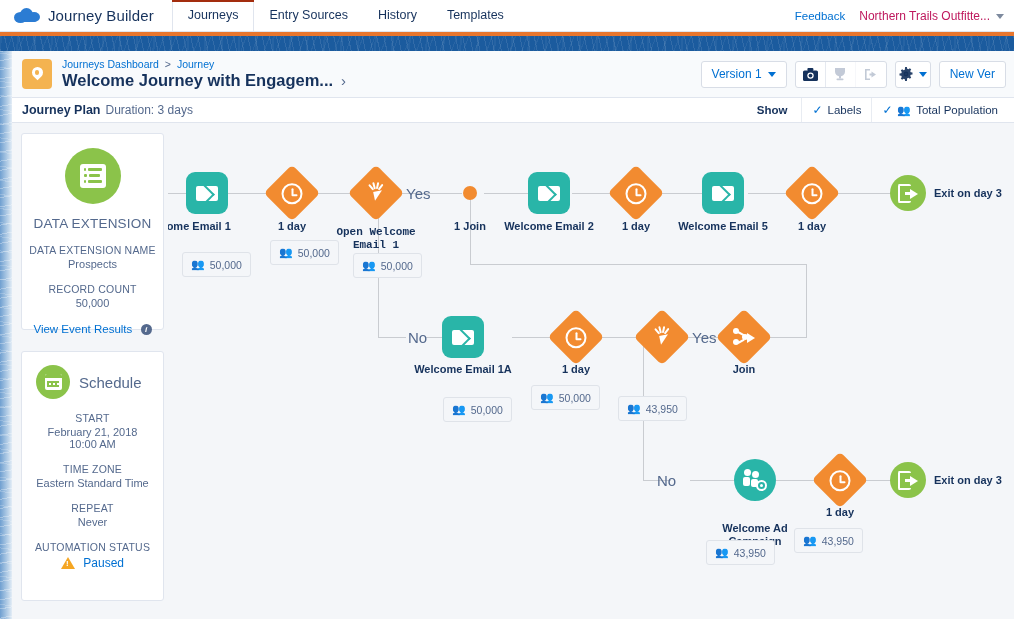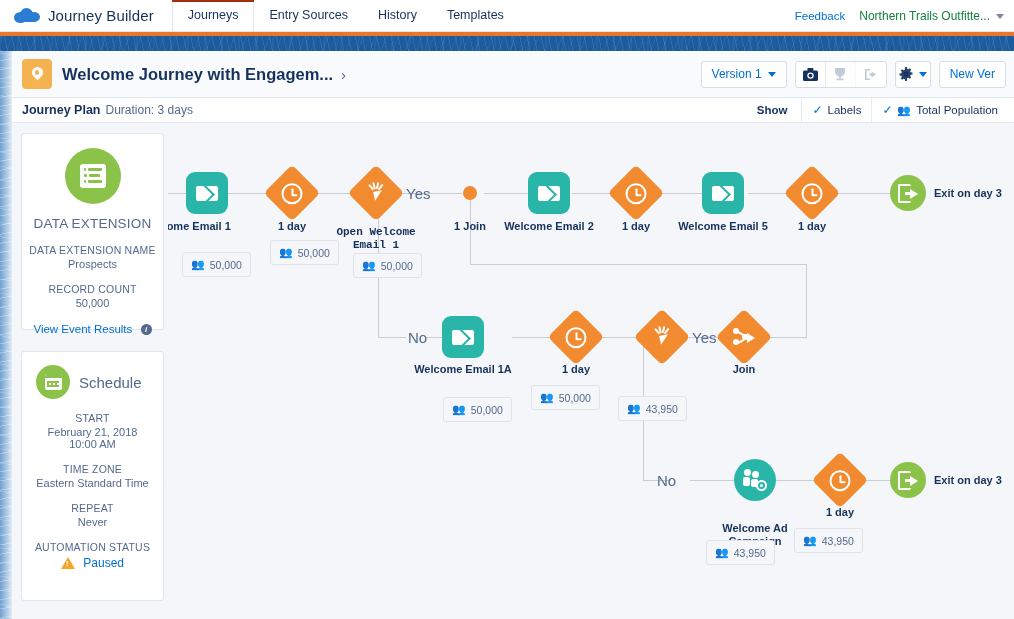--- a/index.html
+++ b/index.html
@@ -29,21 +29,21 @@
   .tab {
     padding:0 15px; height:31px; line-height:31px; font-size:12.5px; color:#16325c;
     cursor:pointer; position:relative; white-space:nowrap;
   }
   .tab.active { border-left:1px solid #e0e5ee; border-right:1px solid #e0e5ee; background:#fff; }
   .tab.active:before {
     content:""; position:absolute; left:-1px; right:-1px; top:-2px; height:4px; background:#a32d0e;
   }
   .topnav-right { margin-left:auto; display:flex; align-items:center; gap:14px; padding:0 10px 8px 0; }
   .feedback-link { color:#0070d2; font-size:11.5px; cursor:pointer; }
-  .org-switch { display:flex; align-items:center; gap:6px; font-size:12px; color:#15803d; cursor:pointer; }
+  .org-switch { display:flex; align-items:center; gap:6px; font-size:12px; color:#be185d; cursor:pointer; }
   .caret-dn { width:0;height:0;border-left:4px solid transparent;border-right:4px solid transparent;border-top:5px solid #7d8a9e; }
 
   
   .banner {
     position:absolute; top:32px; left:0; width:1014px; height:19px;
     background:#1b5b9e; overflow:hidden;
   }
   .banner:before {
     content:""; position:absolute; top:0; left:0; right:0; height:4px; background:#e8762d;
   }
@@ -236,20 +236,25 @@
   <div class="banner">
       <div class="banner-tex"></div>
     </div>
   <div class="leftrail"></div>
 
   <div class="jheader">
     <span class="j-icon">
         <span class="pin"></span>
       </span>
     <div class="j-titles">
+      <div class="crumbs">
+        <span>Journeys Dashboard</span>
+        <span class="sep">&gt;</span>
+        <span>Journey</span>
+      </div>
       <div class="j-title">
         <span>Welcome Journey with Engagem...</span>
         <span class="chev">›</span>
       </div>
     </div>
     <div class="jh-right">
       <div class="btn">
         <span>Version 1</span>
         <span class="caret"></span>
       </div>

